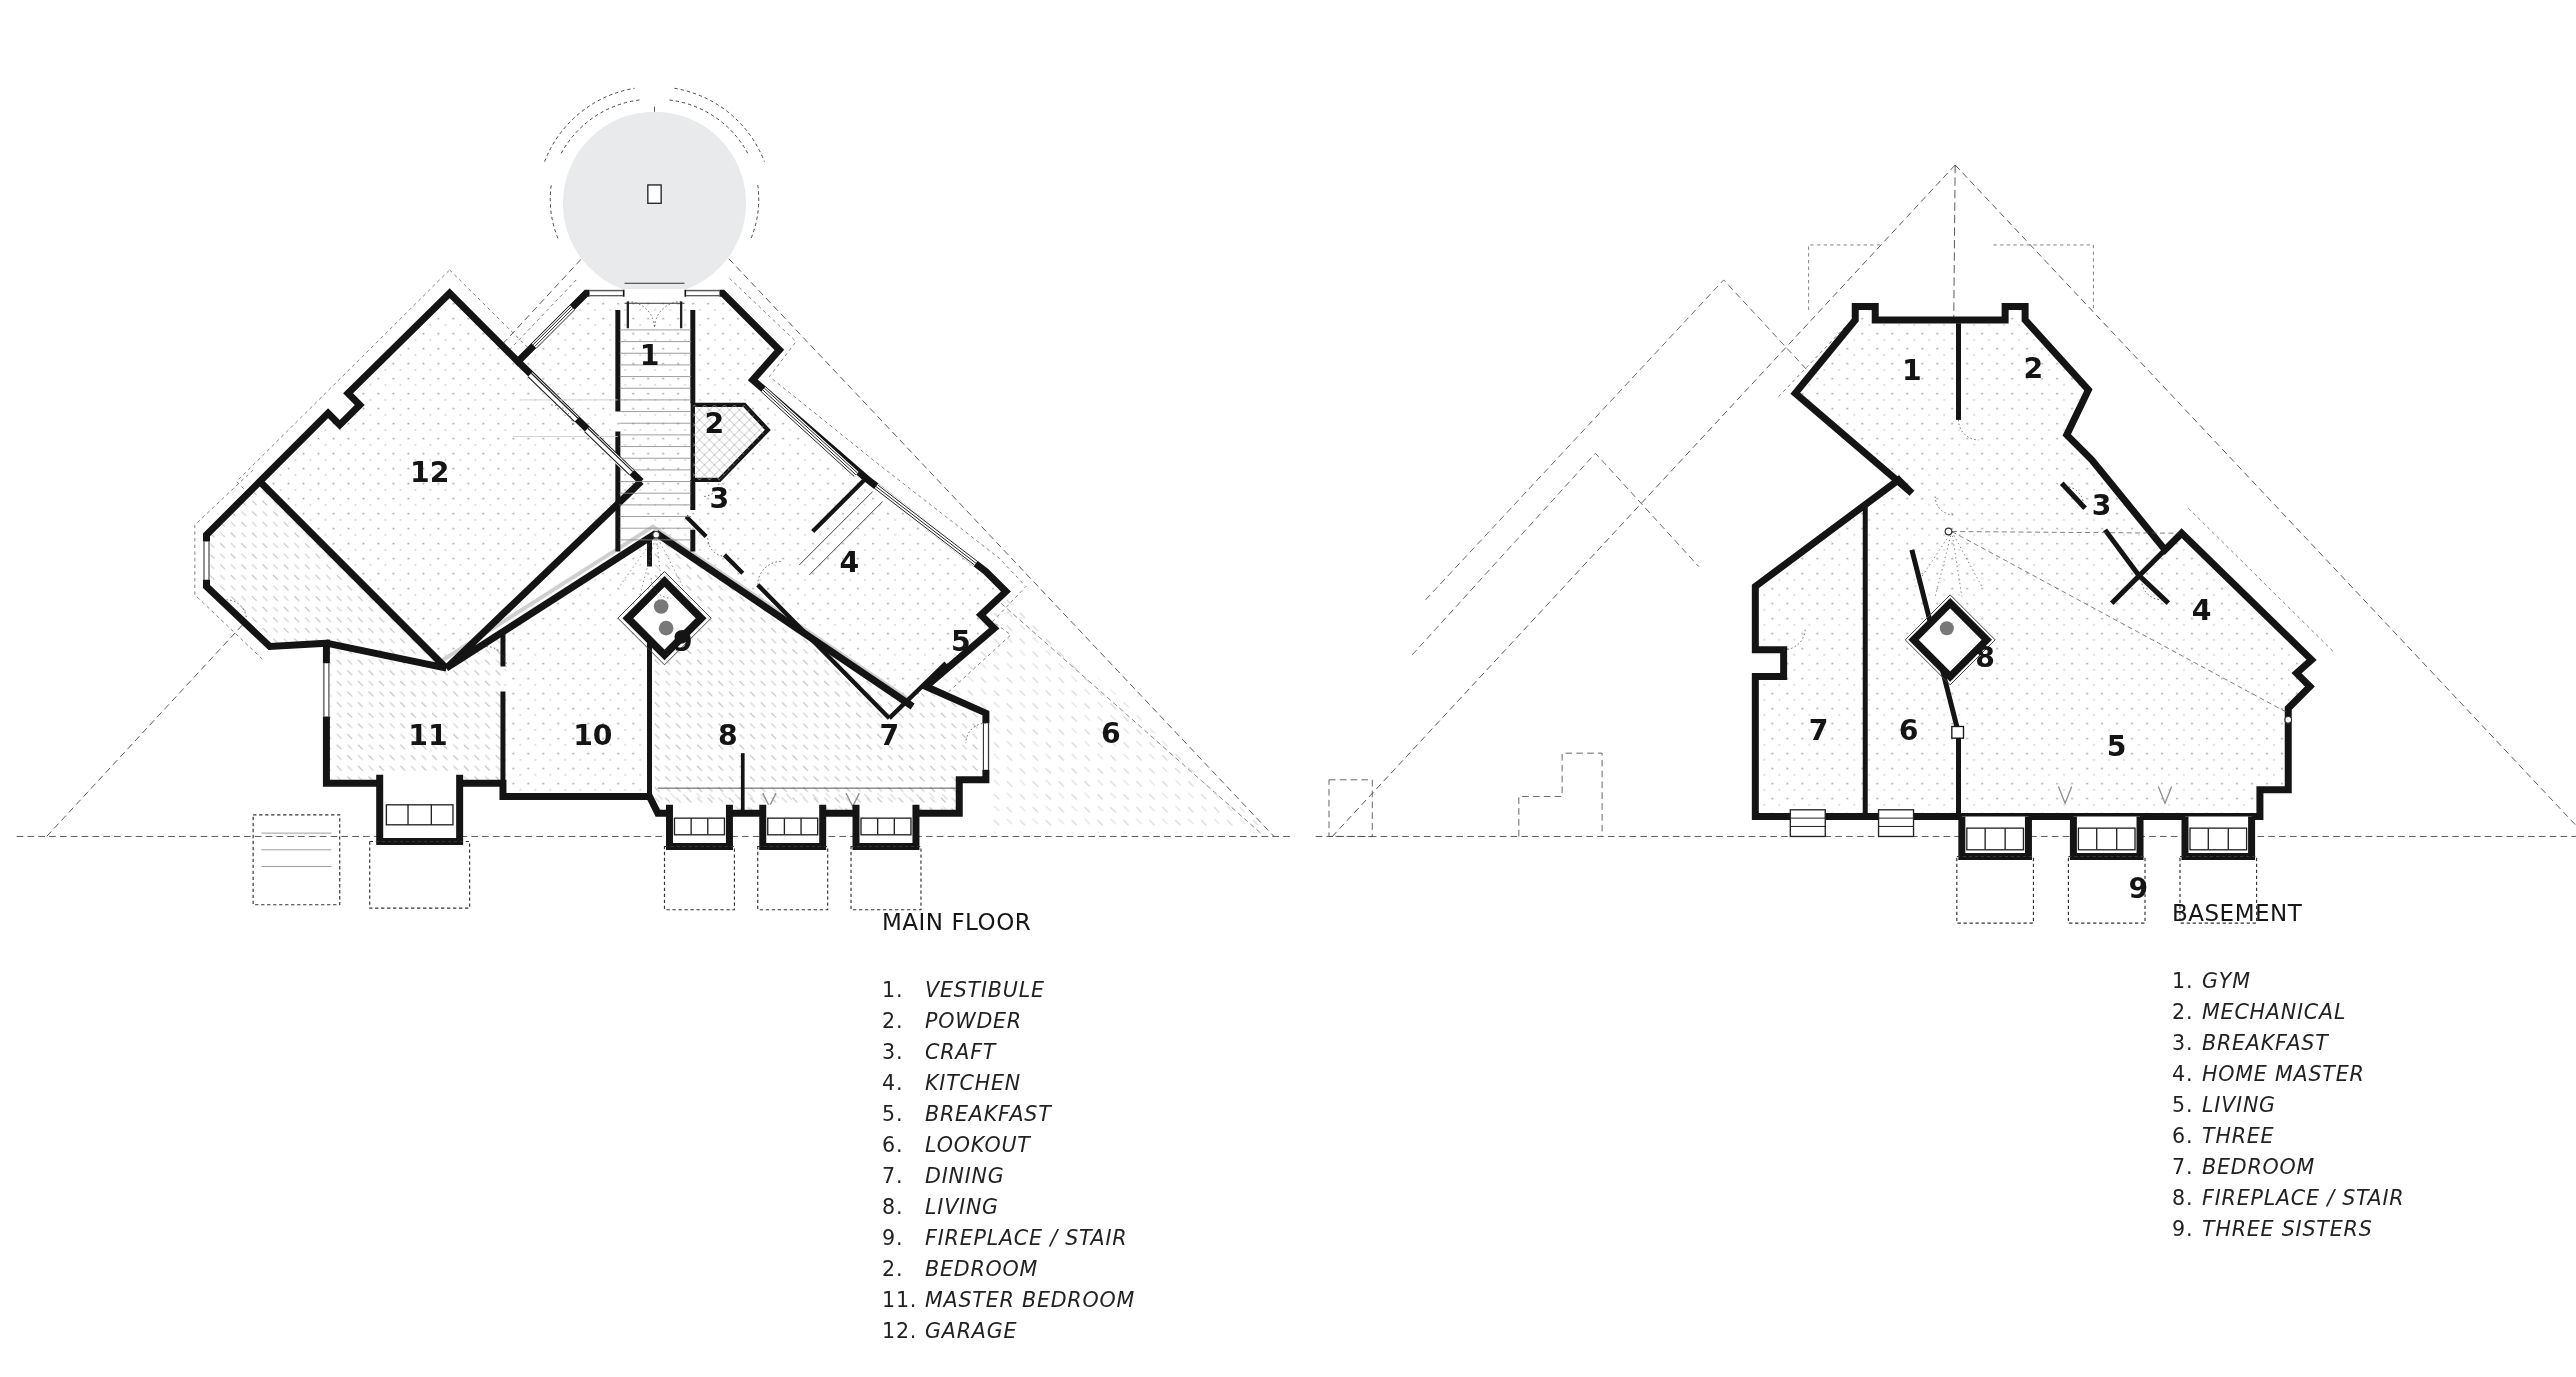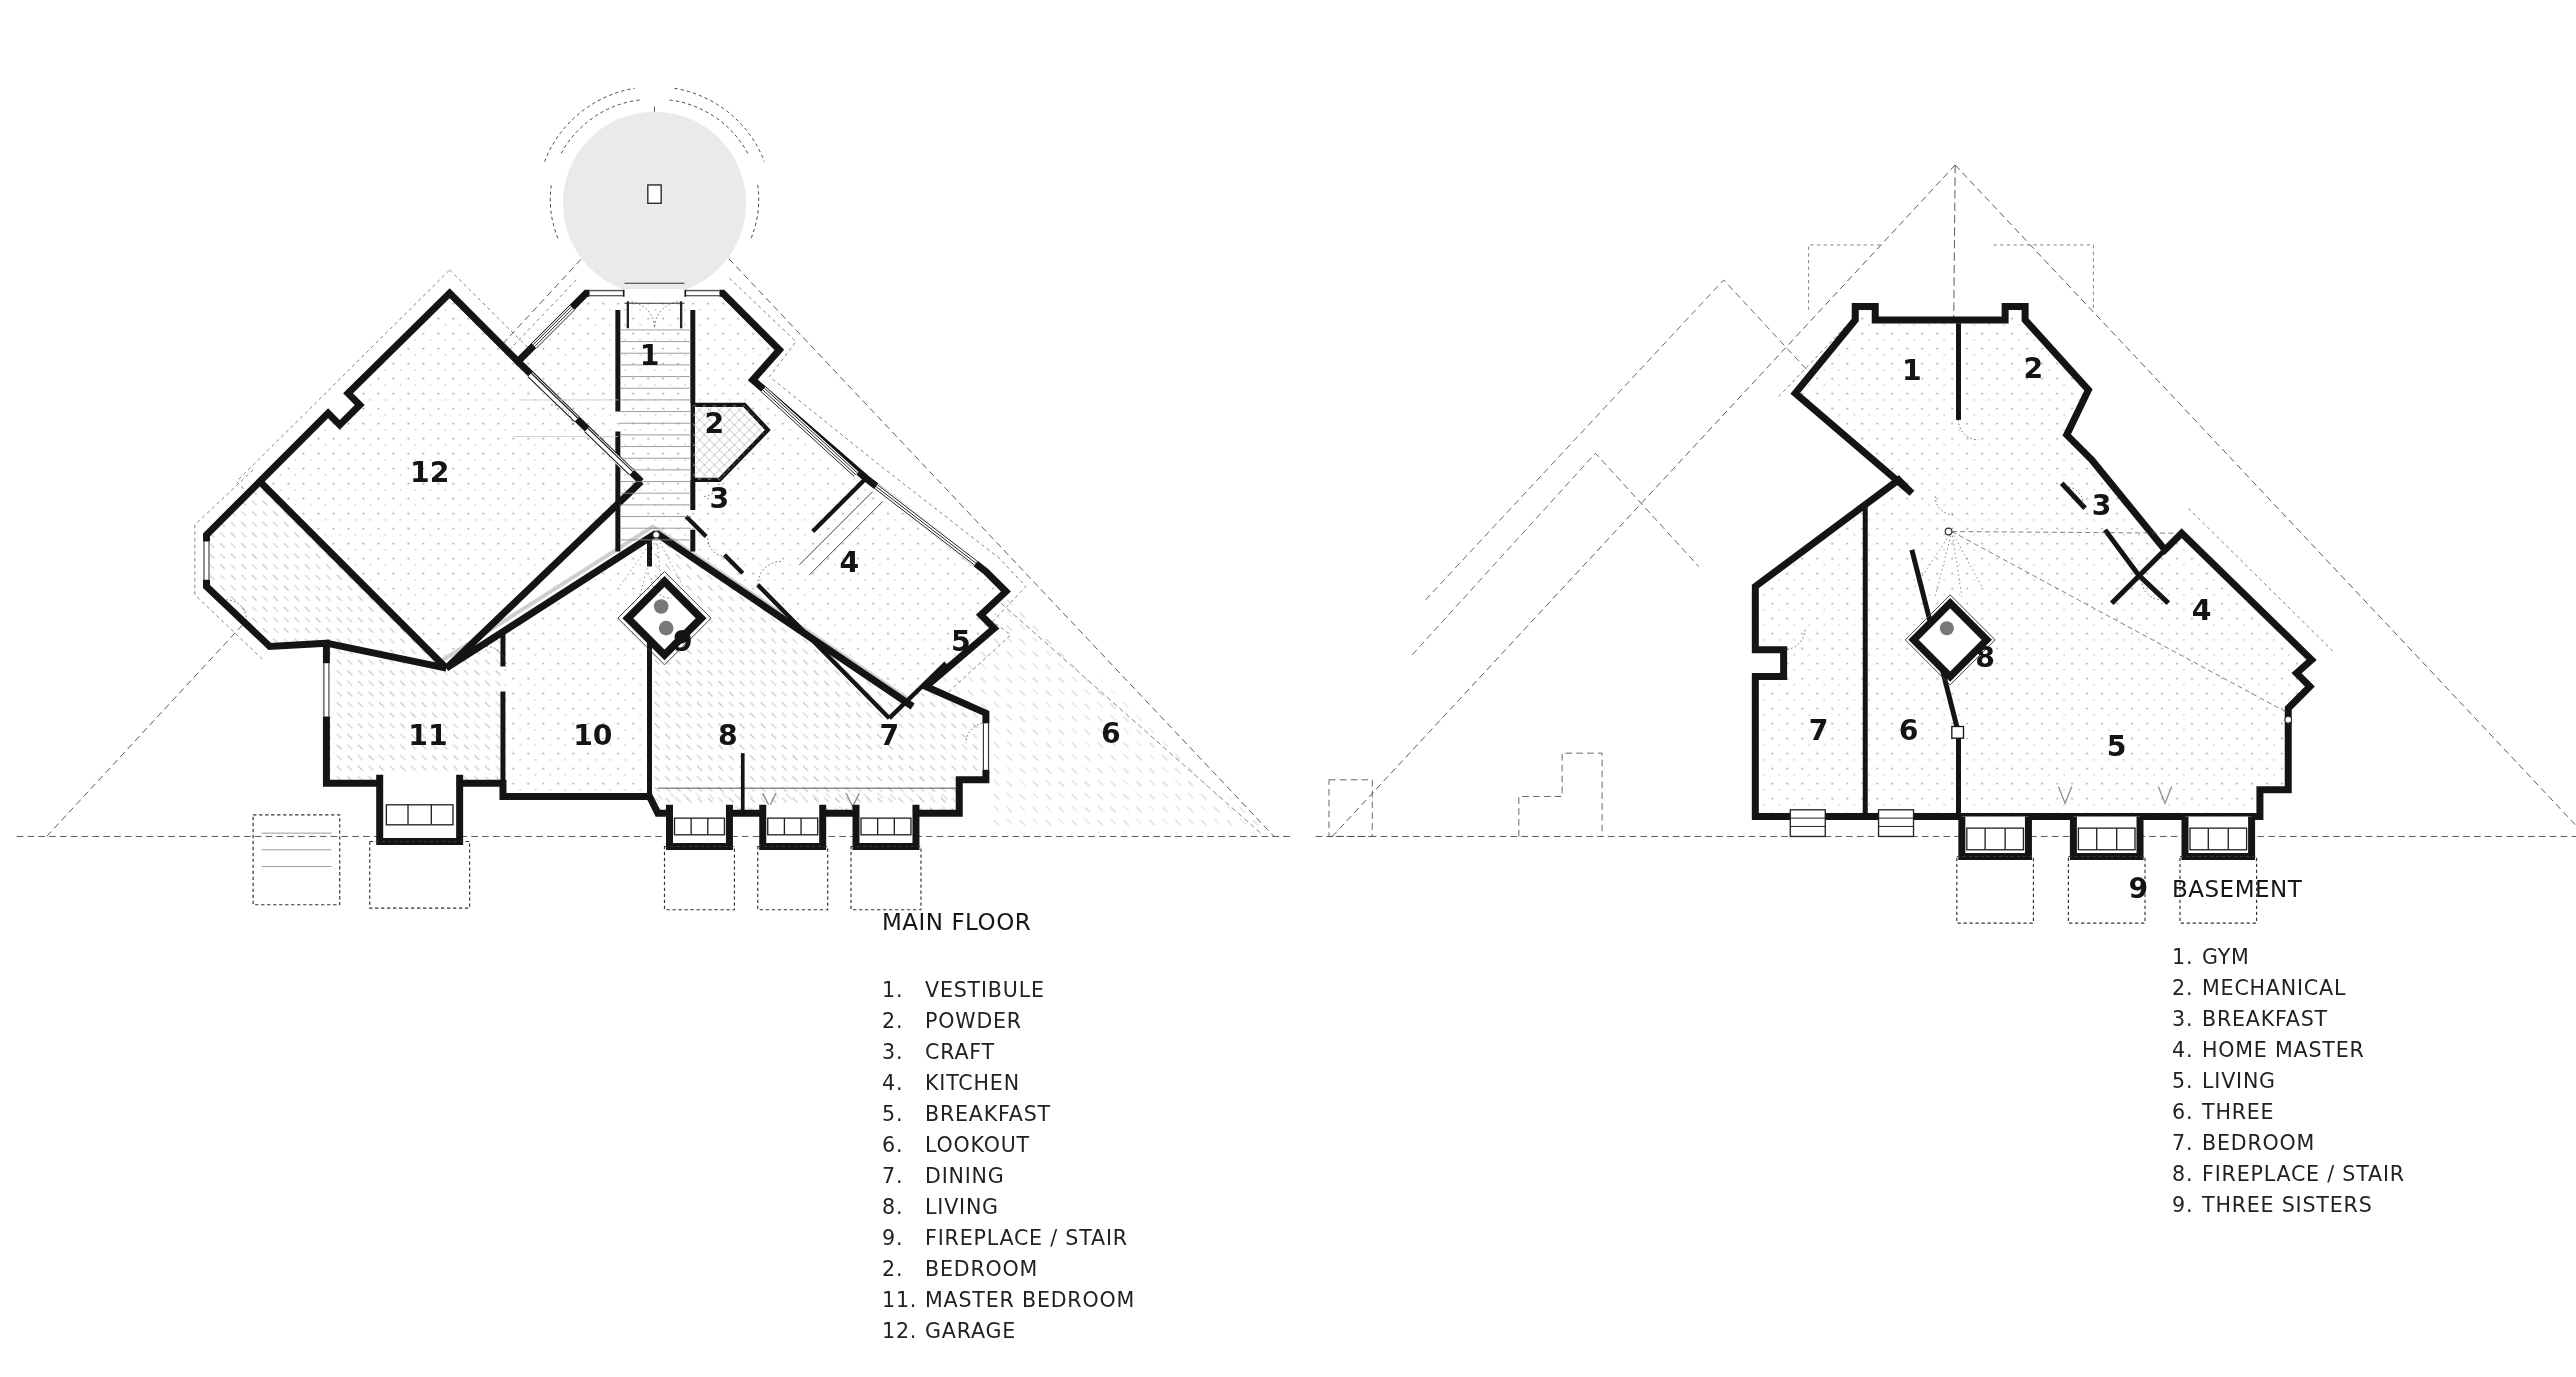--- a/index.html
+++ b/index.html
@@ -4,21 +4,21 @@
 <style>
   html,body{margin:0;padding:0;background:#ffffff;}
   body{width:2603px;height:1378px;position:relative;overflow:hidden;
        font-family:"DejaVu Sans","Liberation Sans",sans-serif;color:#1b1b1b;}
   #drawing{position:absolute;left:0;top:0;width:2603px;height:1378px;}
   .legend{position:absolute;}
   .legend-title{font-size:23px;font-weight:400;letter-spacing:0.5px;color:#161616;white-space:nowrap;}
   .legend-list{list-style:none;margin:0;padding:0;}
   .legend-list li{display:flex;font-size:20.6px;line-height:31px;letter-spacing:0.8px;color:#222;white-space:nowrap;}
   .legend-list .num{flex:0 0 auto;}
-  .legend-list .lab{flex:0 0 auto;}
+  .legend-list .lab{flex:0 0 auto;font-style:italic;}
   #legend-main .num{width:43px;}
   #legend-base .num{width:30px;}
   text.roomnum{font-family:"DejaVu Sans","Liberation Sans",sans-serif;font-weight:700;fill:#141414;}
 </style>
 </head>
 <body>
 
 <svg id="drawing" viewBox="0 0 1563 827" preserveAspectRatio="none">
   <defs>
     <pattern id="st" width="9" height="9" patternUnits="userSpaceOnUse">
@@ -336,21 +336,21 @@
         <span class="num">11.</span>
         <span class="lab">MASTER BEDROOM</span>
       </li>
       <li>
         <span class="num">12.</span>
         <span class="lab">GARAGE</span>
       </li>
     </ul>
 </div>
 
-<div id="legend-base" class="legend" style="left:2172px;top:876px;">
+<div id="legend-base" class="legend" style="left:2172px;top:900px;">
   <div class="legend-title">BASEMENT</div>
   <ul class="legend-list" style="margin-top:40px;">
       <li>
         <span class="num">1.</span>
         <span class="lab">GYM</span>
       </li>
       <li>
         <span class="num">2.</span>
         <span class="lab">MECHANICAL</span>
       </li>

